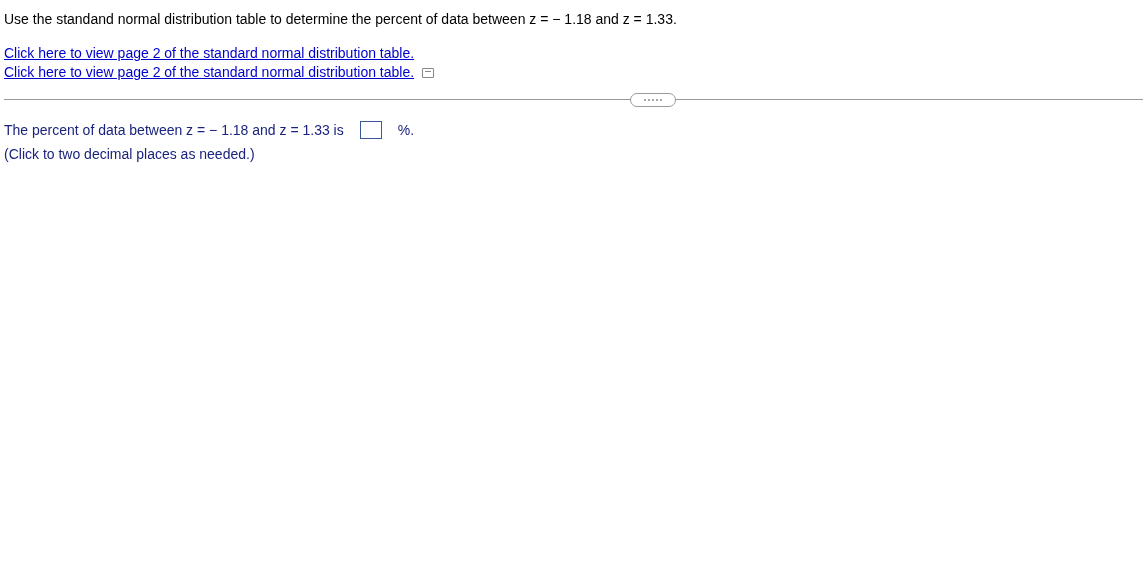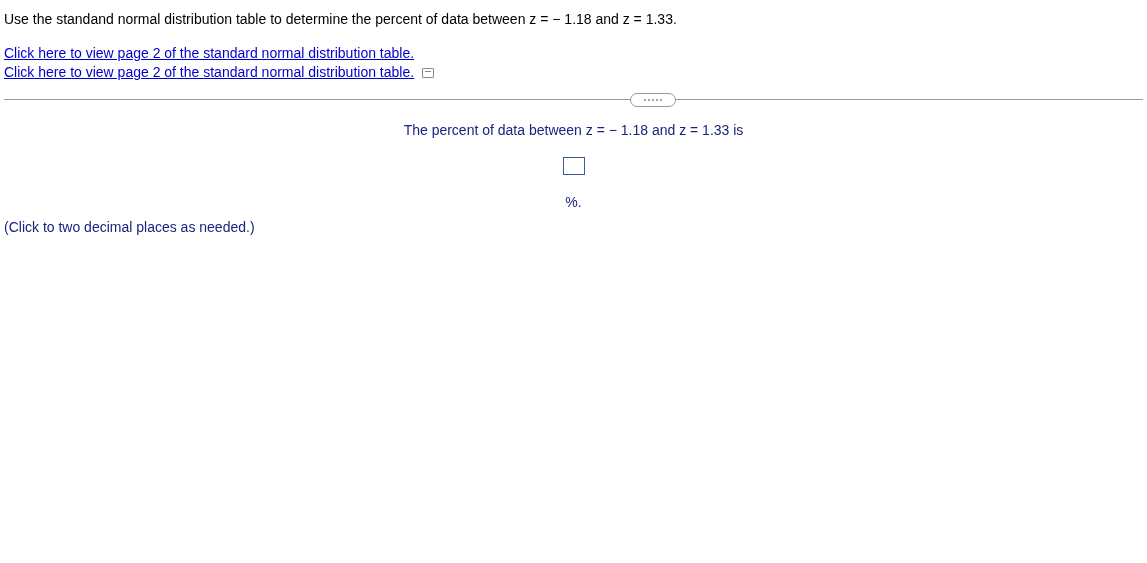--- a/index.html
+++ b/index.html
@@ -81,21 +81,20 @@
       background: #888;
       border-radius: 50%;
     }
     .answer-line {
       color: #1a237e;
       display: flex;
       align-items: center;
       gap: 16px;
       margin-bottom: 4px;
       line-height: 1.6;
-      flex-direction: column;
     }
     .answer-input {
       border: 1px solid #3b5998;
       width: 22px;
       height: 18px;
       font-size: 13px;
       text-align: center;
       padding: 0;
     }
     .hint-line {

